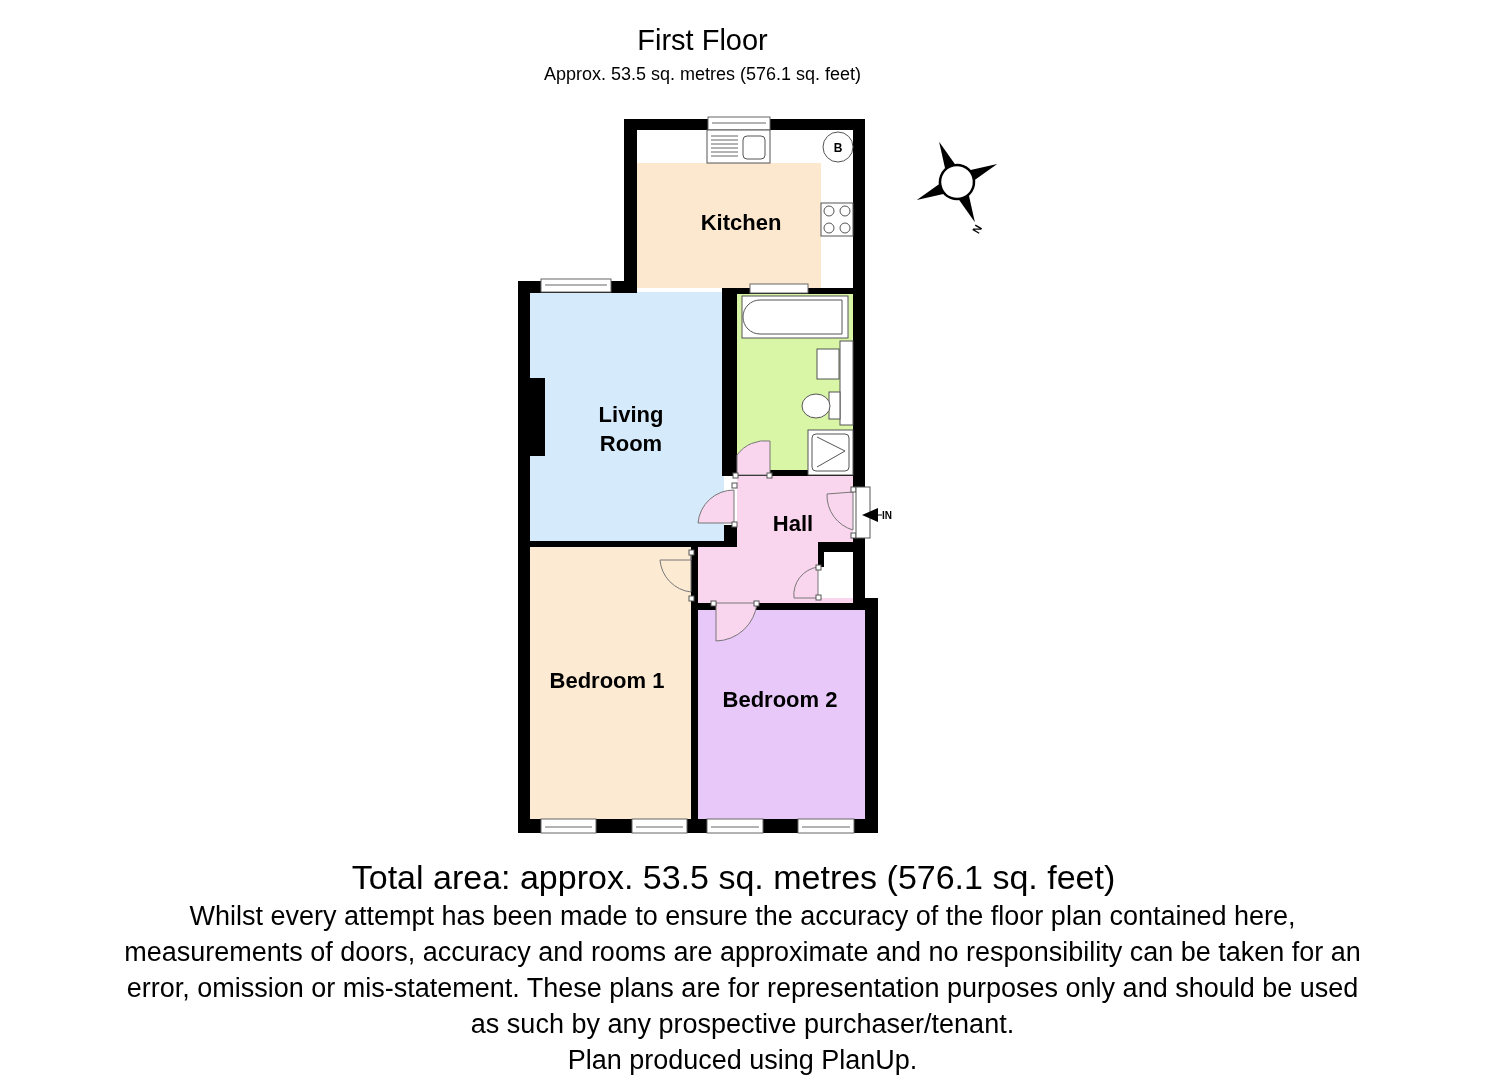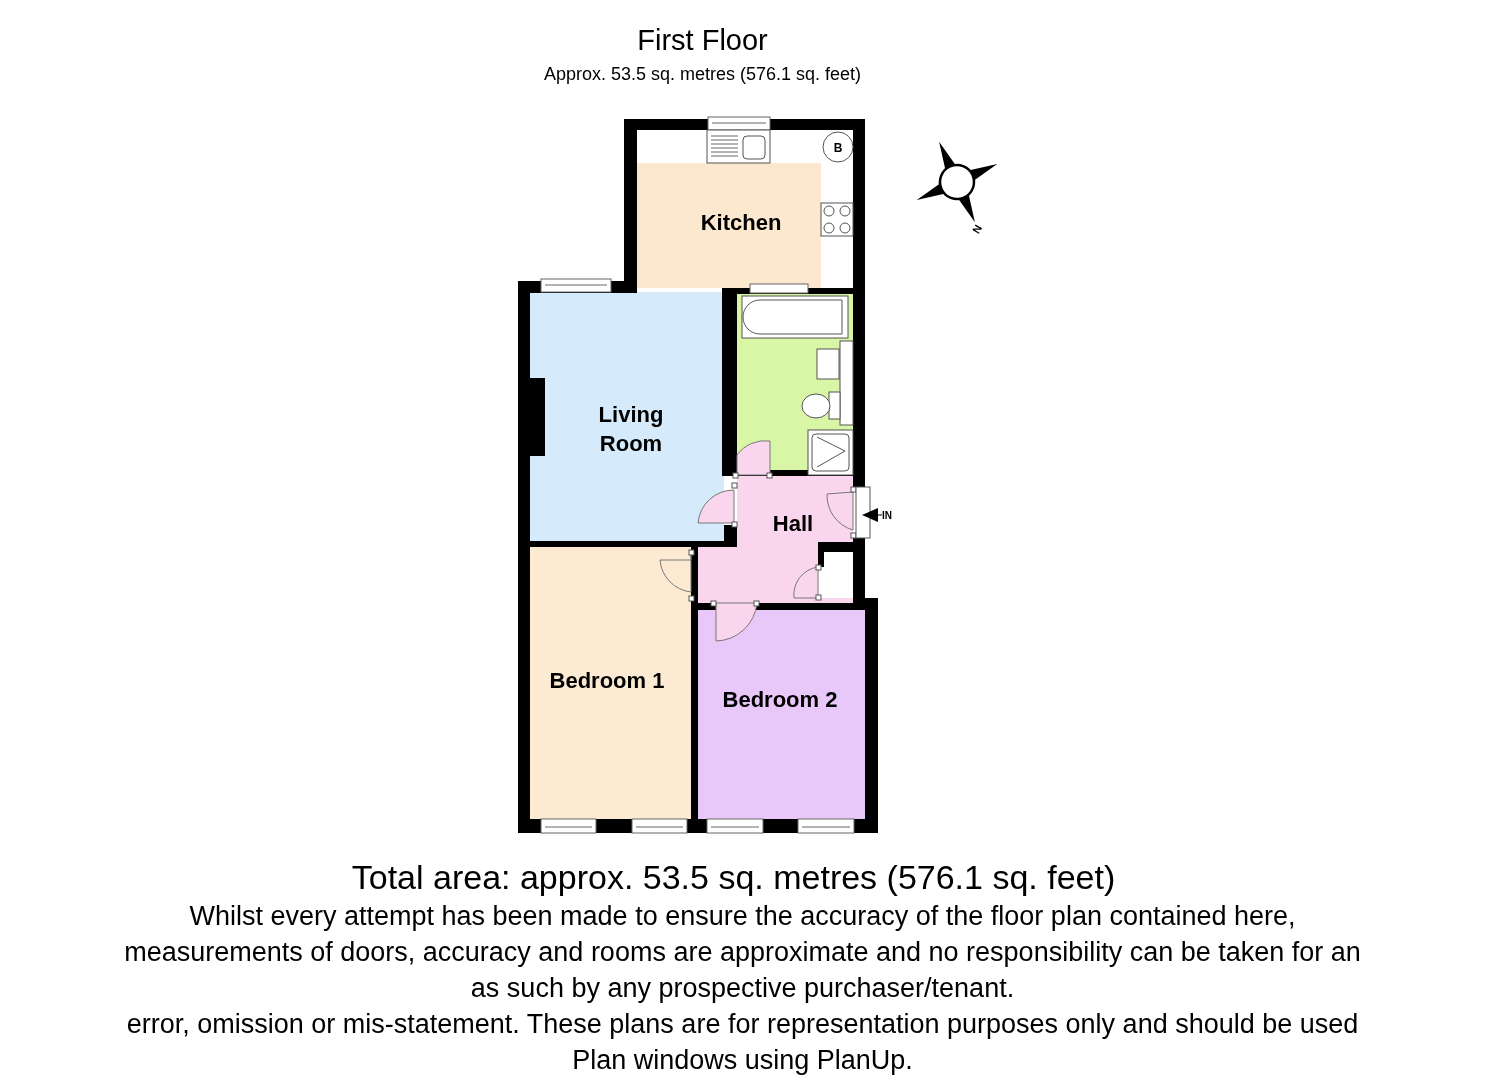--- a/index.html
+++ b/index.html
@@ -149,16 +149,16 @@
   <text class="room-label" x="793" y="531">Hall</text>
   <text class="room-label" x="607" y="688">Bedroom 1</text>
   <text class="room-label" x="780" y="707">Bedroom 2</text>
 </svg>
 
 <div class="total">Total area: approx. 53.5 sq. metres (576.1 sq. feet)</div>
 
 <div class="disclaimer">
   <div>Whilst every attempt has been made to ensure the accuracy of the floor plan contained here,</div>
   <div>measurements of doors, accuracy and rooms are approximate and no responsibility can be taken for an</div>
+  <div>error, omission or mis-statement. These plans are for representation purposes only and should be used</div>
   <div>as such by any prospective purchaser/tenant.</div>
-  <div>error, omission or mis-statement. These plans are for representation purposes only and should be used</div>
-  <div>Plan windows using PlanUp.</div>
+  <div>Plan produced using PlanUp.</div>
 </div>
 
 </body></html>

